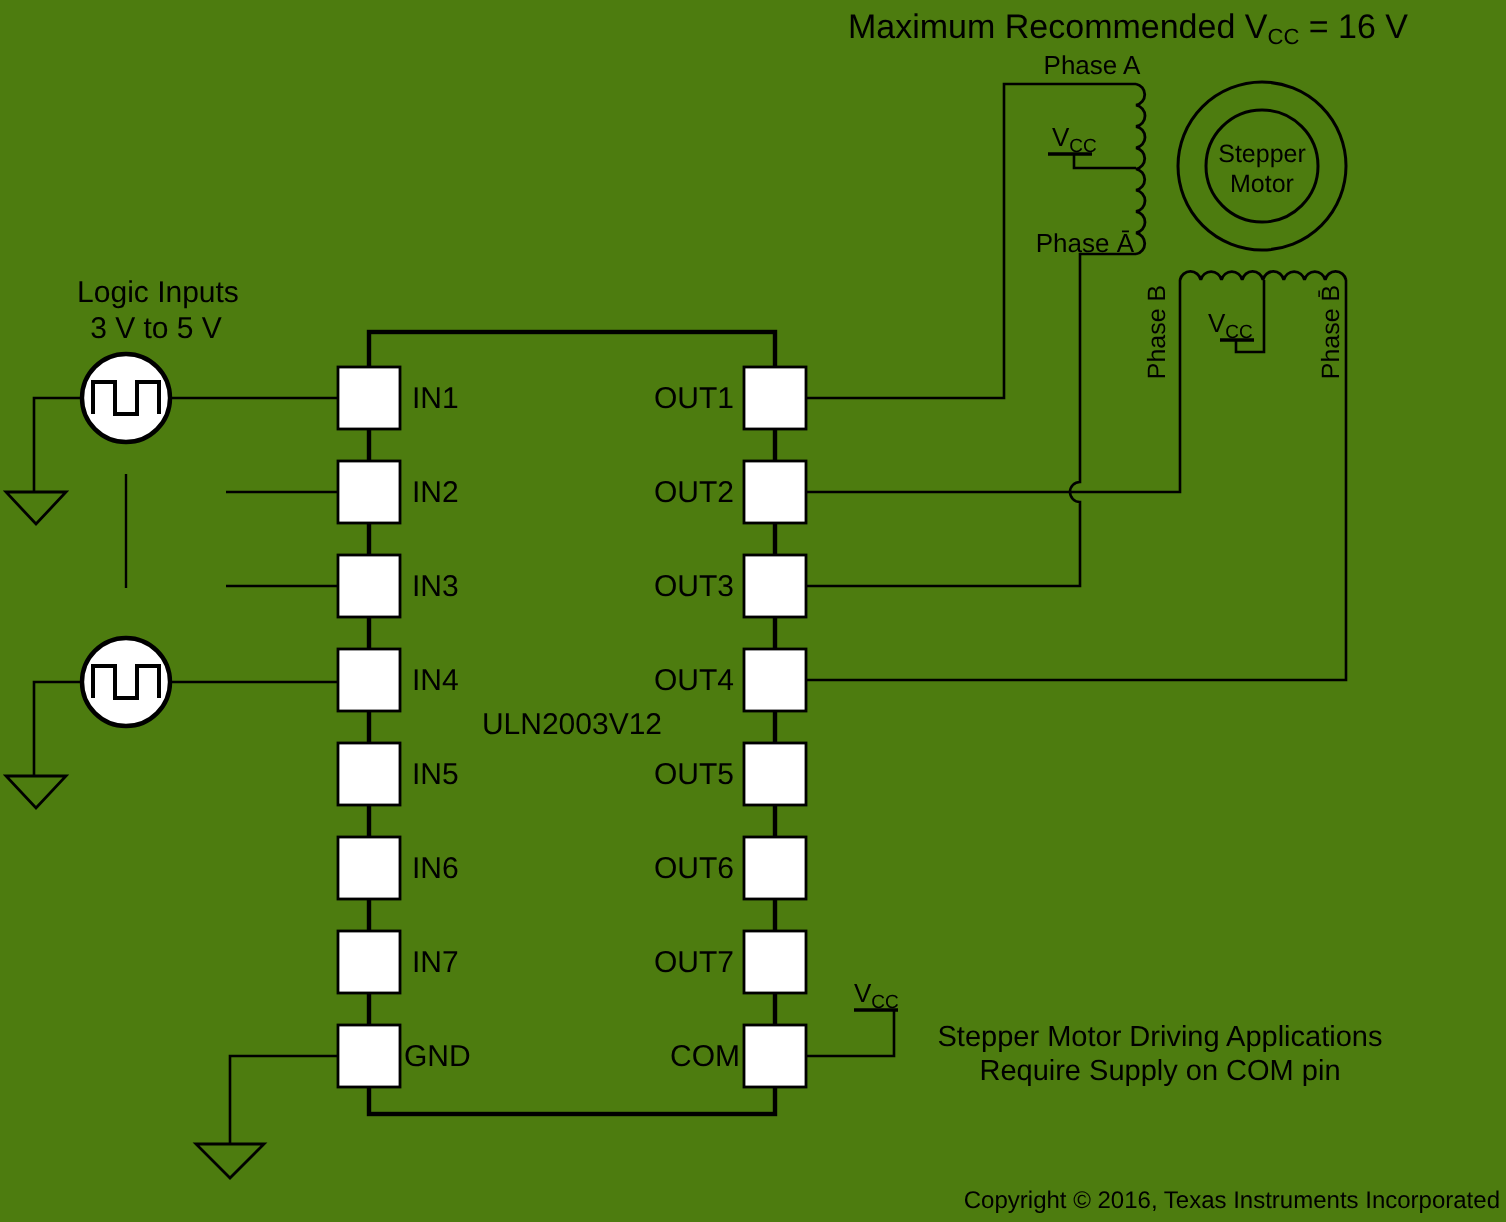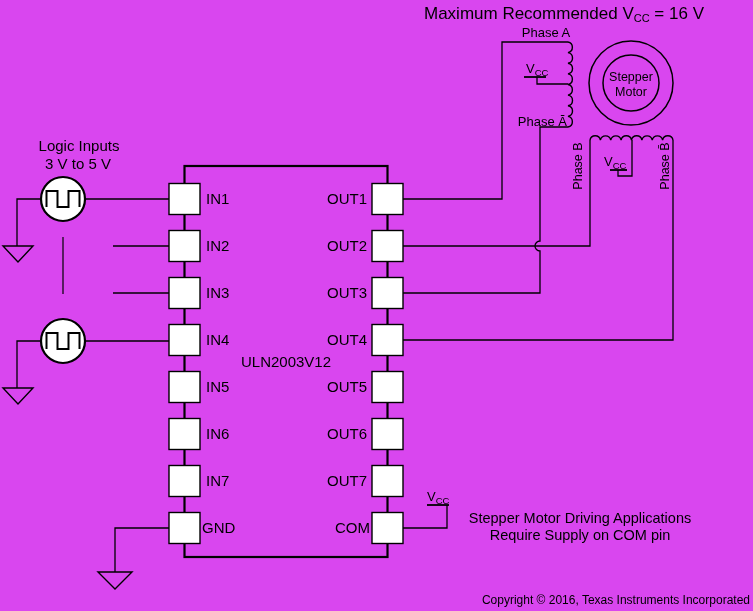--- a/index.html
+++ b/index.html
@@ -1,19 +1,19 @@
 <!DOCTYPE html>
 <html><head>
 <meta charset="utf-8">
 <style>
   html,body{margin:0;padding:0;background:#ffffff;}
   .canvas{
     position:relative;
     width:753px;height:611px;
-    background:#d946ef;
+    background:#4d7c0f;
     font-family:"Liberation Sans", sans-serif;
     overflow:hidden;
   }
   svg text{fill:#000000;font-family:"Liberation Sans", sans-serif;}
 </style>
 </head>
 <body>
 
 <div class="canvas">
 <svg width="753" height="611" viewBox="0 0 753 611">

